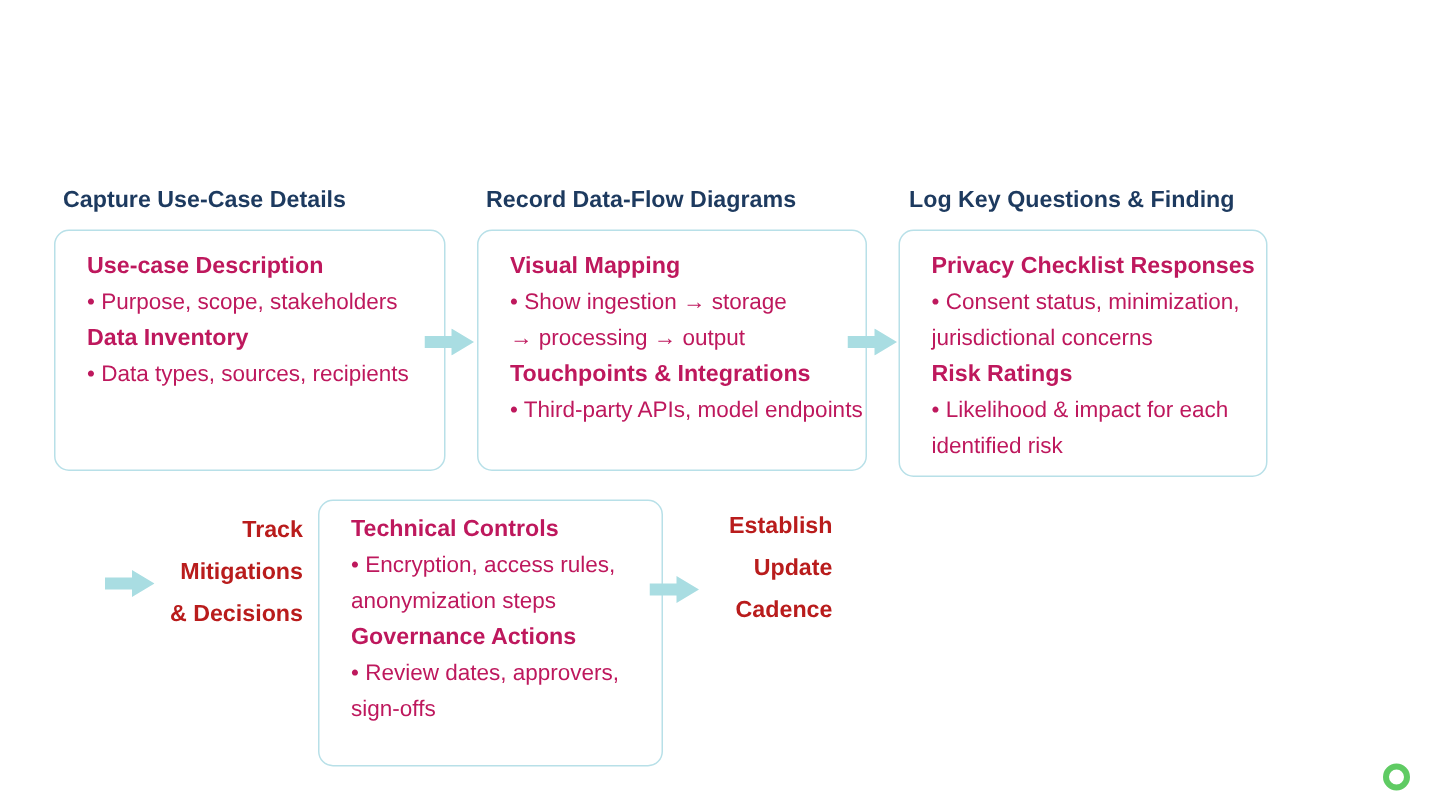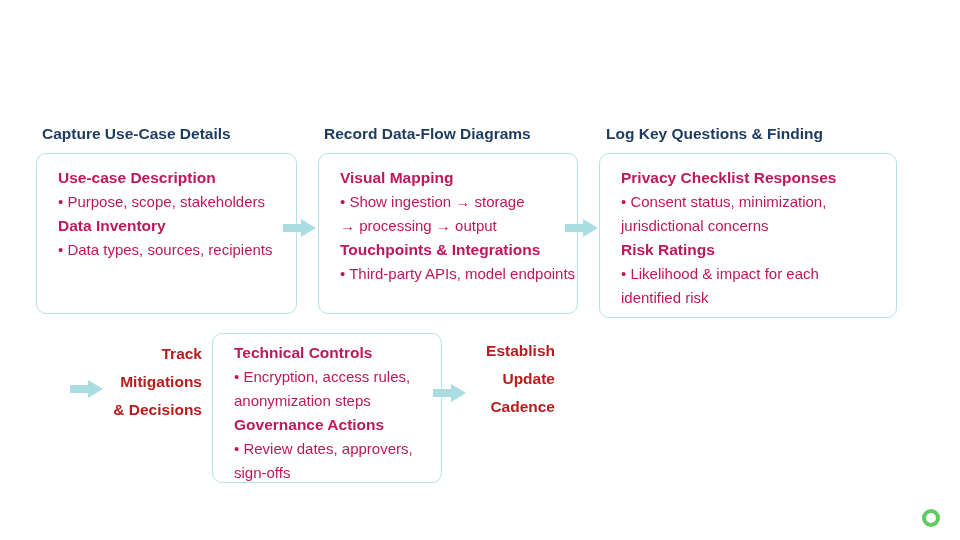--- a/index.html
+++ b/index.html
@@ -52,21 +52,21 @@
   </div>
 
   <div class="card" style="left:318px;top:153px;width:260px;height:161px;">
     <p class="heading">Visual Mapping</p>
     <p class="body">• Show ingestion → storage</p>
     <p class="body">→ processing → output</p>
     <p class="heading">Touchpoints &amp; Integrations</p>
     <p class="body">• Third-party APIs, model endpoints</p>
   </div>
 
-  <div class="card" style="left:599px;top:153px;width:298px;height:165px;">
+  <div class="card" style="left:599px;top:153px;width:246px;height:165px;">
     <p class="heading">Privacy Checklist Responses</p>
     <p class="body">• Consent status, minimization,</p>
     <p class="body">jurisdictional concerns</p>
     <p class="heading">Risk Ratings</p>
     <p class="body">• Likelihood &amp; impact for each</p>
     <p class="body">identified risk</p>
   </div>
 
   <svg class="arrow" style="left:283px;top:219px;" viewBox="0 0 33 18">
     <path d="M0,5 L18,5 L18,0 L33,9 L18,18 L18,13 L0,13 Z" fill="#a9dde2"></path>
@@ -78,21 +78,21 @@
   <svg class="arrow" style="left:70px;top:380px;" viewBox="0 0 33 18">
     <path d="M0,5 L18,5 L18,0 L33,9 L18,18 L18,13 L0,13 Z" fill="#a9dde2"></path>
   </svg>
 
   <div class="side-label" style="right:758px;top:340px;">
     <p>Track</p>
     <p>Mitigations</p>
     <p>&amp; Decisions</p>
   </div>
 
-  <div class="card r2" style="left:212px;top:333px;width:230px;height:150px;">
+  <div class="card r2" style="left:212px;top:333px;width:230px;height:178px;">
     <p class="heading">Technical Controls</p>
     <p class="body">• Encryption, access rules,</p>
     <p class="body">anonymization steps</p>
     <p class="heading">Governance Actions</p>
     <p class="body">• Review dates, approvers,</p>
     <p class="body">sign-offs</p>
   </div>
 
   <svg class="arrow" style="left:433px;top:384px;" viewBox="0 0 33 18">
     <path d="M0,5 L18,5 L18,0 L33,9 L18,18 L18,13 L0,13 Z" fill="#a9dde2"></path>

